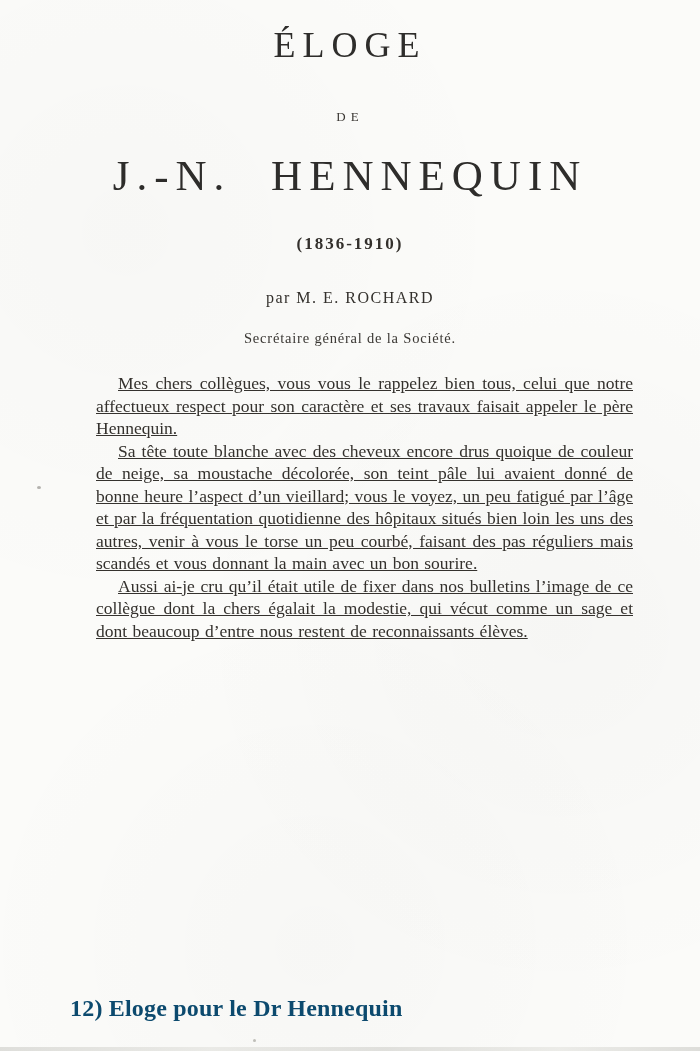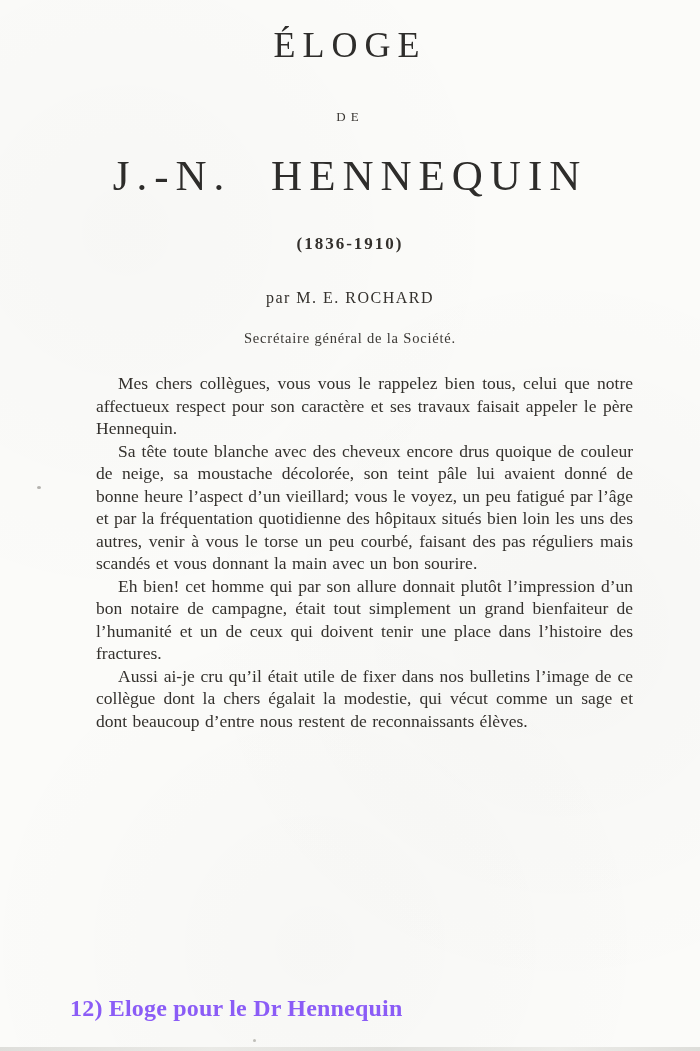--- a/index.html
+++ b/index.html
@@ -73,38 +73,39 @@
     font-size: 14.5px;
     letter-spacing: 0.8px;
     color: #3a3733;
   }
 
   .body-text {
     position: absolute;
     left: 96px;
     top: 372px;
     width: 537px;
+    text-decoration: underline;
   }
   .body-text p {
     margin: 0;
     font-size: 17.5px;
     line-height: 22.5px;
     text-align: justify;
     text-indent: 22px;
     color: #34312d;
     word-spacing: 1px;
   }
 
   .caption {
     position: absolute;
     left: 70px;
     top: 995px;
     font-size: 24px;
     font-weight: bold;
-    color: #8b5cf6;
+    color: #0c4a6e;
     letter-spacing: 0.2px;
     white-space: nowrap;
   }
 
   
   .speck-a {
     position: absolute;
     left: 37px;
     top: 486px;
     width: 4px;
@@ -143,21 +144,20 @@
     <div class="subtitle-de">DE</div>
     <div class="subject-name">J.-N. HENNEQUIN</div>
     <div class="life-years">(1836-1910)</div>
     <div class="byline">par M. E. ROCHARD</div>
     <div class="byline-role">Secrétaire général de la Société.</div>
   </div>
 
   <div class="body-text">
     <p>Mes chers collègues, vous vous le rappelez bien tous, celui que notre affectueux respect pour son caractère et ses travaux faisait appeler le père Hennequin.</p>
     <p>Sa tête toute blanche avec des cheveux encore drus quoique de couleur de neige, sa moustache décolorée, son teint pâle lui avaient donné de bonne heure l’aspect d’un vieillard; vous le voyez, un peu fatigué par l’âge et par la fréquentation quotidienne des hôpitaux situés bien loin les uns des autres, venir à vous le torse un peu courbé, faisant des pas réguliers mais scandés et vous donnant la main avec un bon sourire.</p>
-    <p>Eh bien! cet homme qui par son allure donnait plutôt l’impression d’un bon notaire de campagne, était tout simplement un grand bienfaiteur de l’humanité et un de ceux qui doivent tenir une place dans l’histoire des fractures.</p>
     <p>Aussi ai-je cru qu’il était utile de fixer dans nos bulletins l’image de ce collègue dont la chers égalait la modestie, qui vécut comme un sage et dont beaucoup d’entre nous restent de reconnaissants élèves.</p>
   </div>
 
   <div class="caption">12) Eloge pour le Dr Hennequin</div>
 
   <div class="speck-a"></div>
   <div class="speck-b"></div>
   <div class="bottom-edge"></div>
 
 </div>

